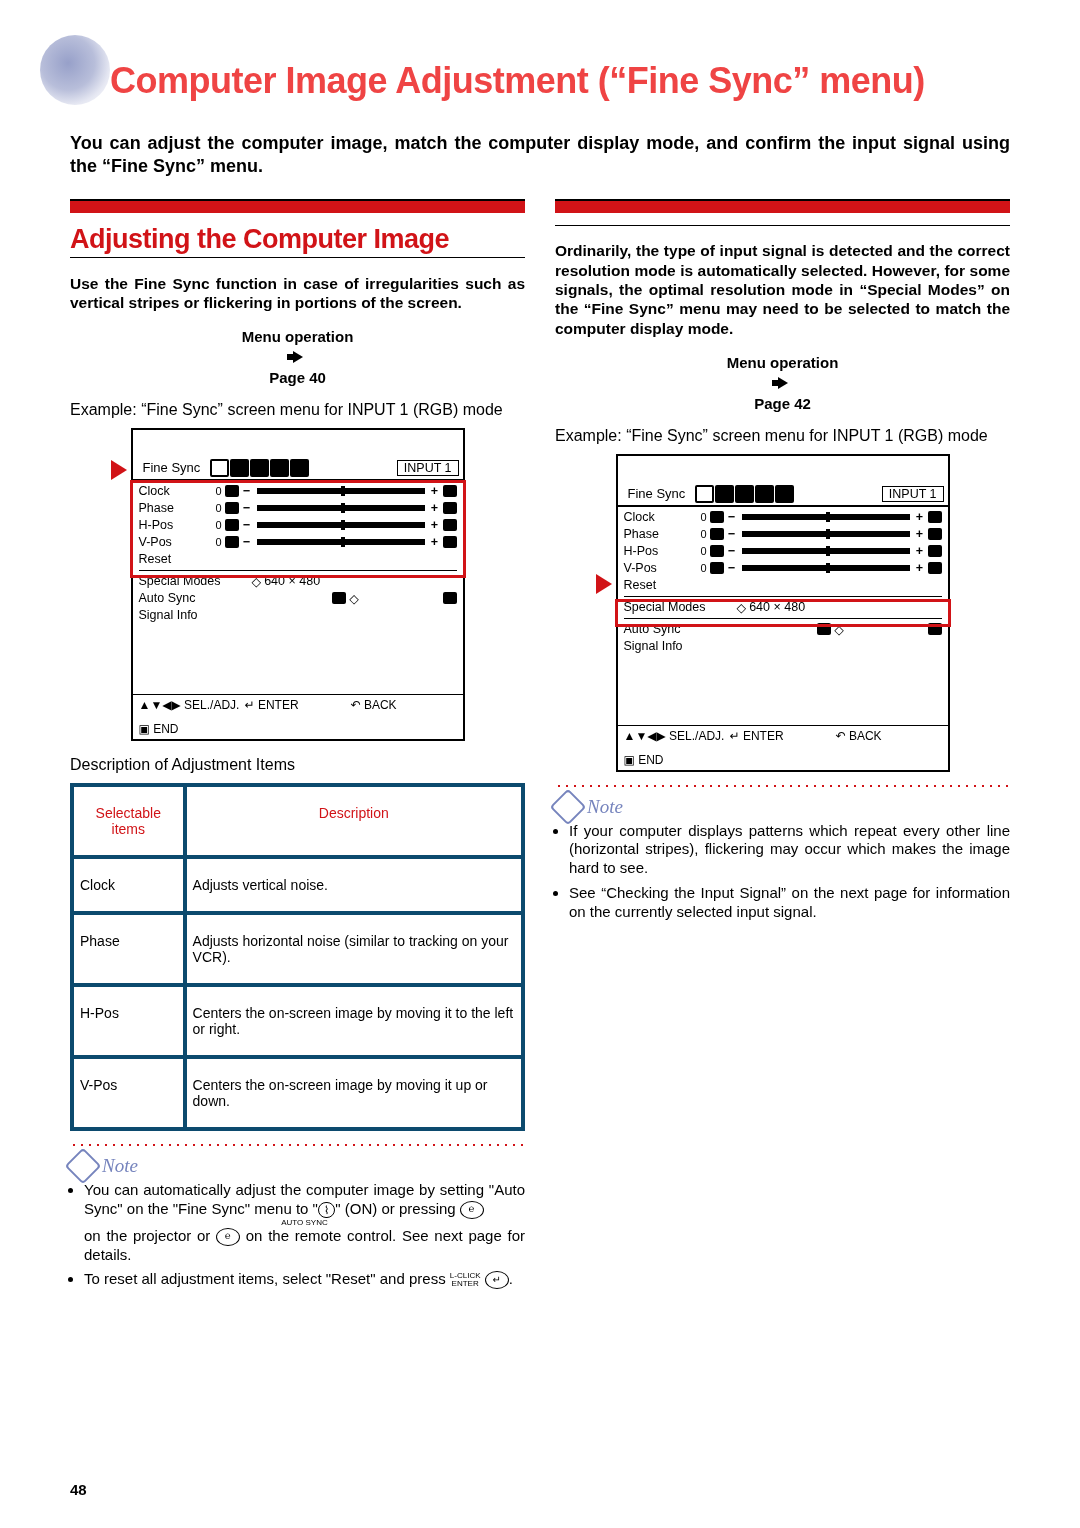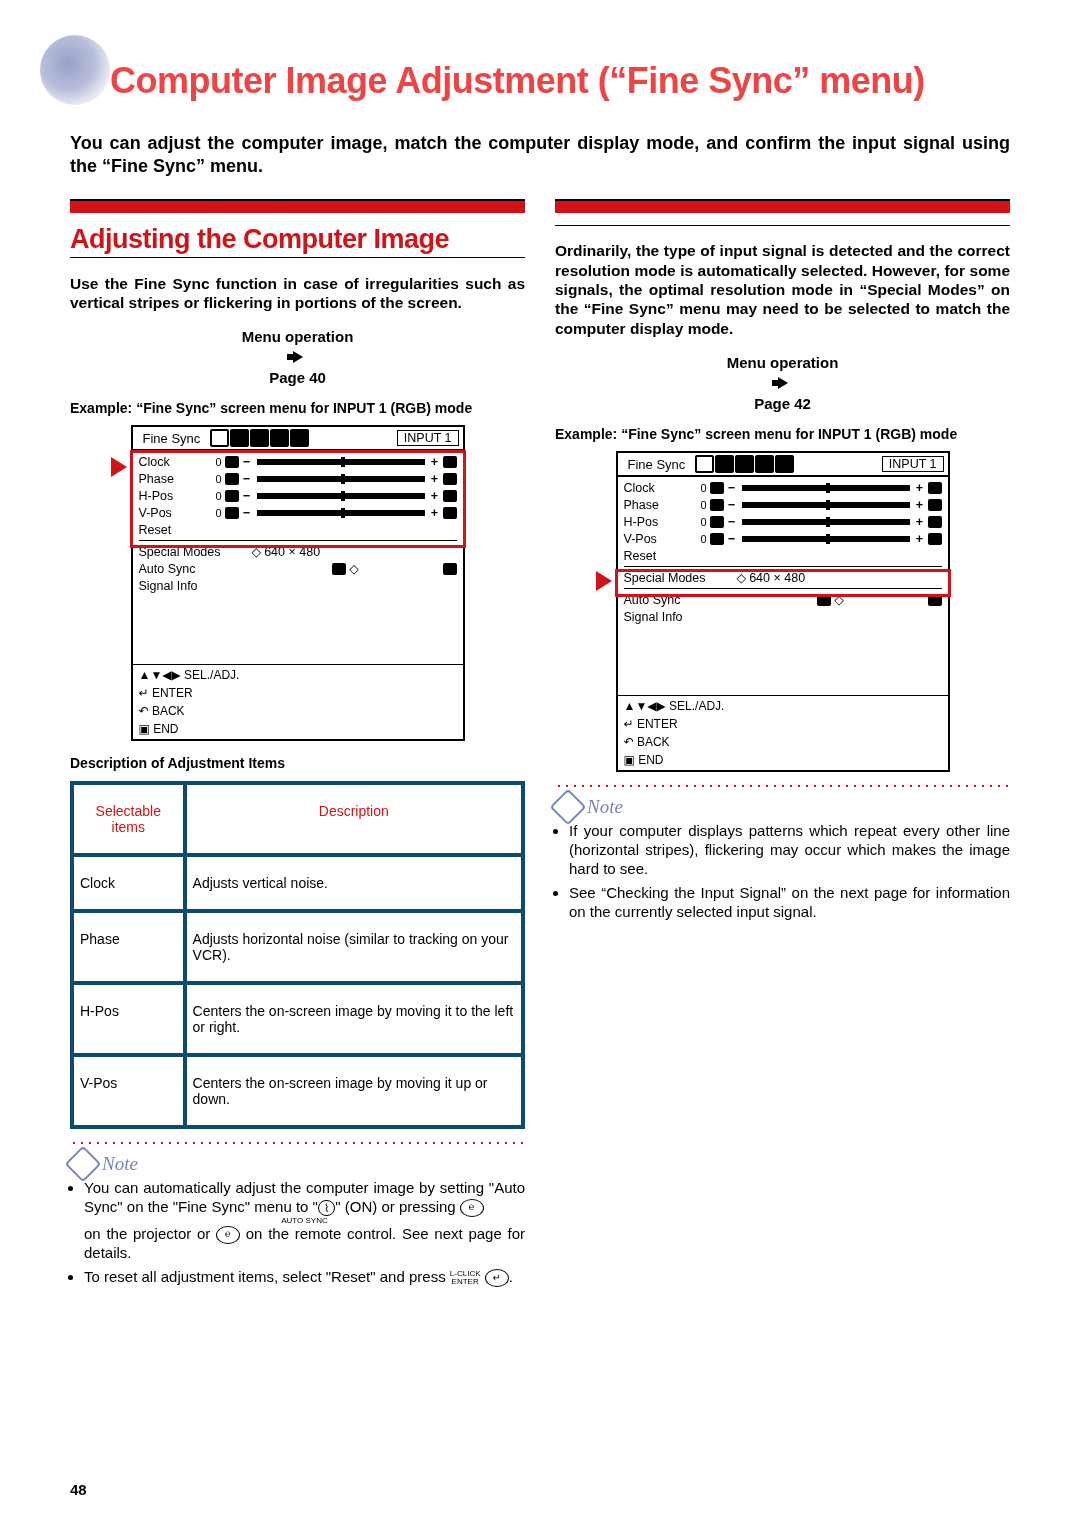--- a/index.html
+++ b/index.html
@@ -84,41 +84,42 @@
   position:relative;
 }
 .arrow-right::before{
   content:"";
   position:absolute;
   left:-16px; top:-3px;
   width:8px; height:6px;
   background:#000;
 }
 .example-head {
-  font-size:14px;
-  font-weight:bold;
+  font-size:16px;
+  font-weight:normal;
   text-align:justify-center;
   margin:14px 0 8px 0;
   line-height:1.25;
 }
 
 .osd {
   width:330px;
   margin:6px auto 12px auto;
   border:2.5px solid #000;
   background:#fff;
   font-family: Arial, sans-serif;
   font-size:13px;
 }
 .osd-hdr {
   display:flex;
   align-items:center;
   border-bottom:2px solid #000;
   padding:2px 4px;
   gap:4px;
+  margin-top:27px;
 }
 .osd-hdr .lab { flex:0 0 auto; padding:0 6px }
 .osd-hdr .tabs {
   display:flex;
   gap:1px;
   flex:1;
 }
 .osd-tab {
   width:19px; height:18px;
   background:#000;
@@ -150,22 +151,22 @@
 .osd-row .slider::after{
   content:""; position:absolute; left:50%; top:-3px;
   width:4px; height:10px; background:#000;
 }
 .osd hr { border:none; border-top:1px solid #000; margin:2px 0 }
 .osd-foot {
   border-top:1.5px solid #000;
   font-size:12px;
   padding:3px 6px;
   display:grid;
-  grid-template-columns:1fr;
-  row-gap:4px;
+  grid-template-columns:1fr 1fr 1fr;
+  row-gap:10px;
 }
 .hl-box {
   position:absolute;
   border:3px solid #d11317;
   pointer-events:none;
 }
 .hl-arrow {
   position:absolute;
   width:0;height:0;
   border-top:10px solid transparent;

